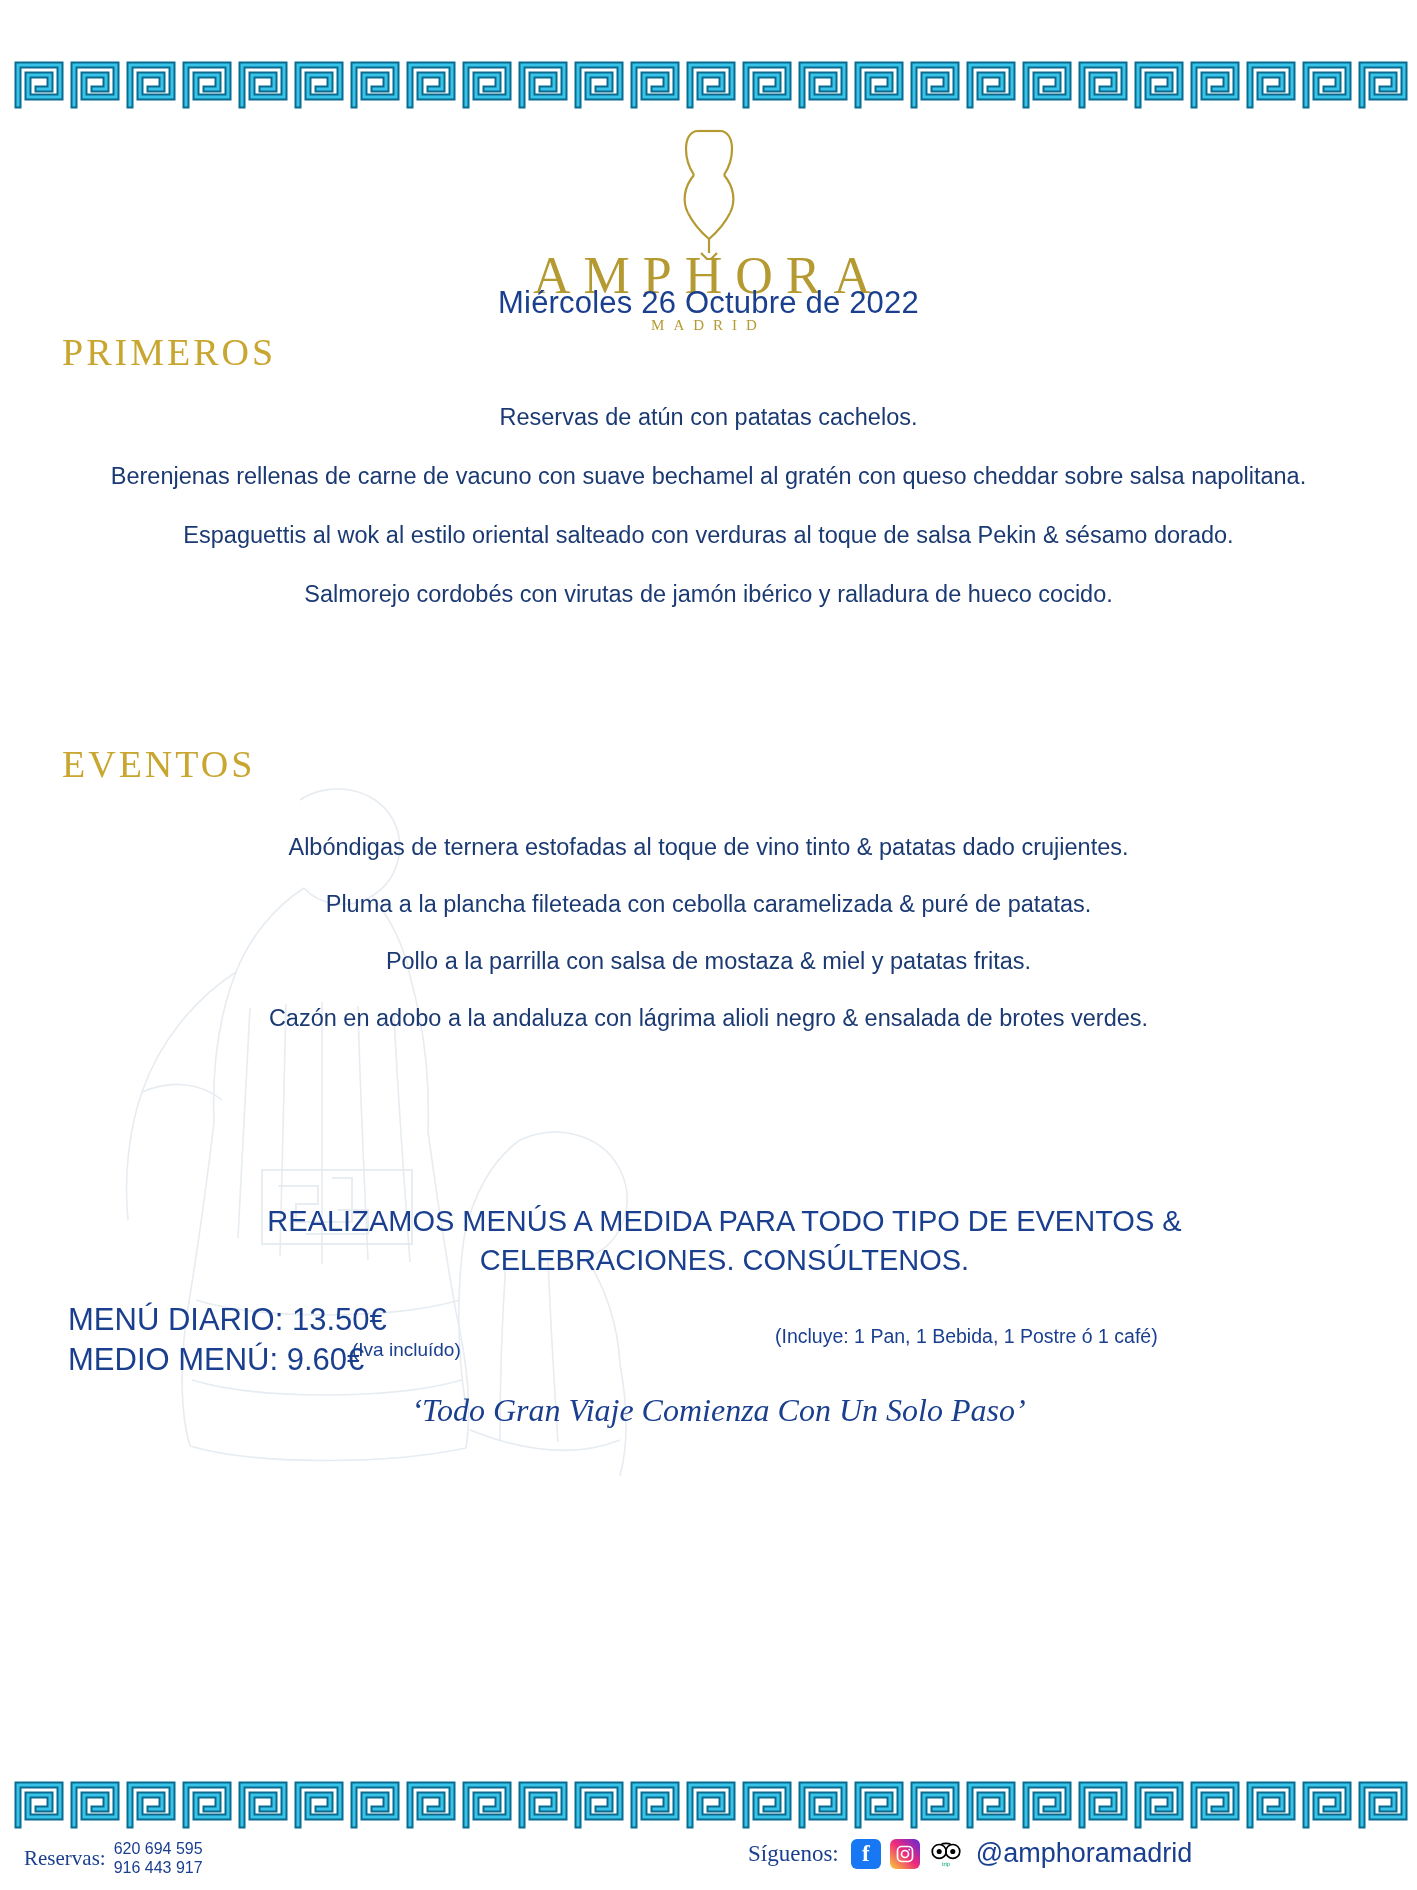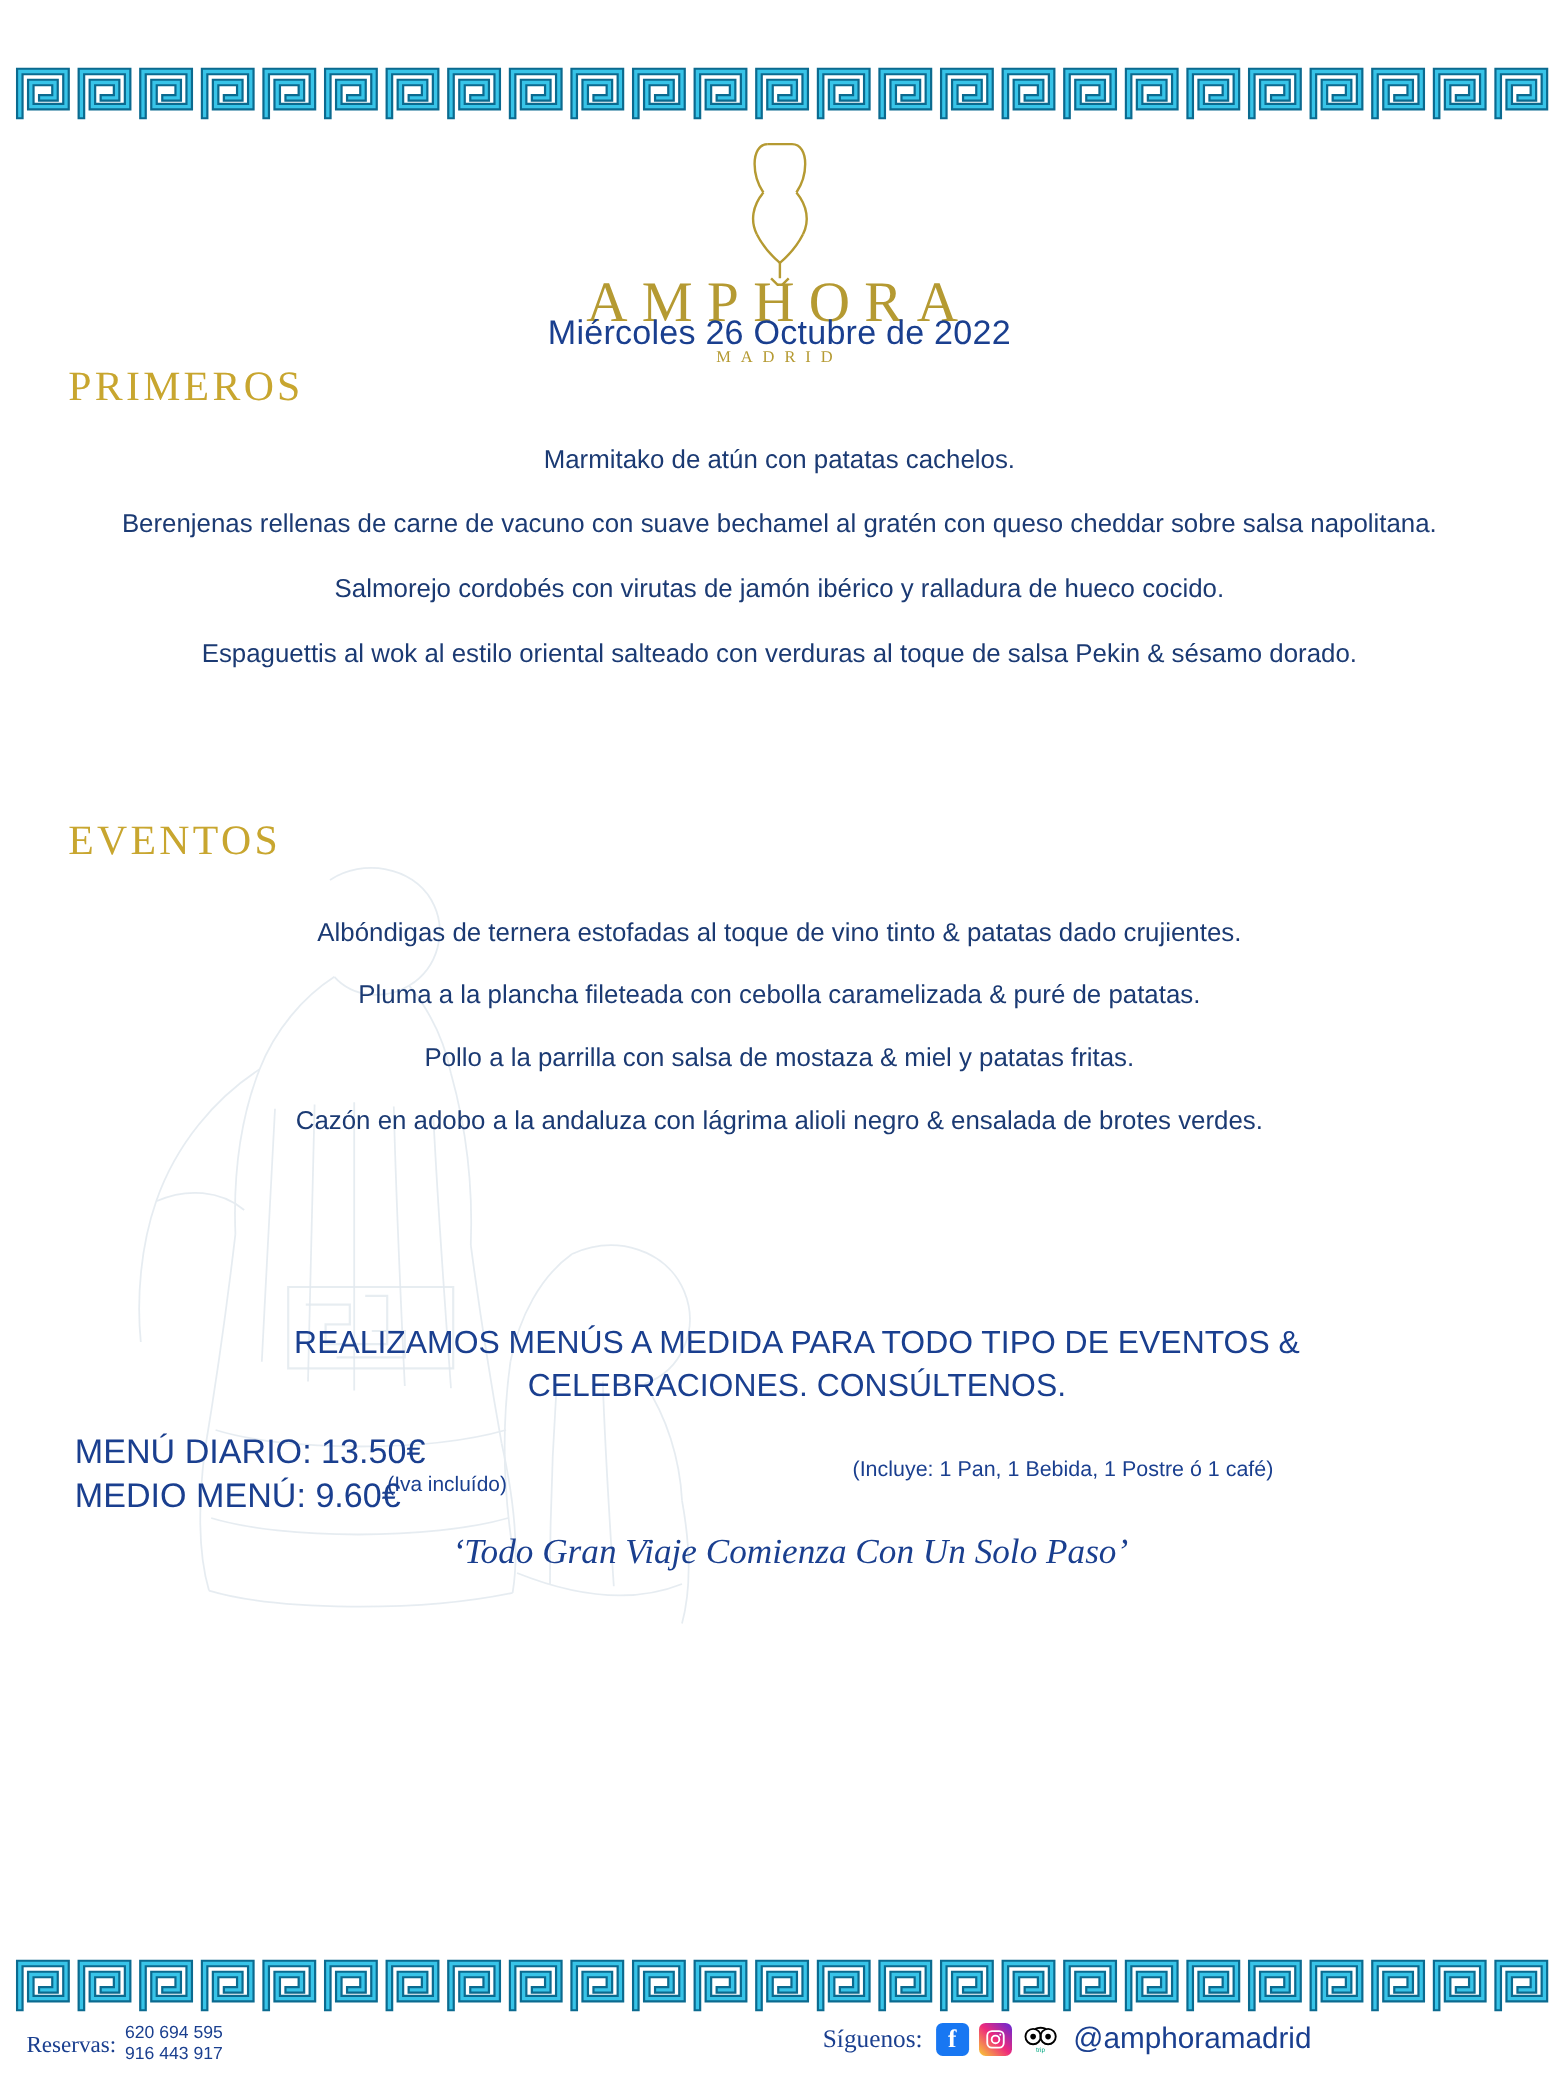--- a/index.html
+++ b/index.html
@@ -489,24 +489,24 @@
     </g>
   </svg>
   <div class="logo-word">AMPHORA</div>
   <div class="logo-sub">MADRID</div>
 </div>
 
 <div class="menu-date">Miércoles 26 Octubre de 2022</div>
 
 <div class="section-title primeros">PRIMEROS</div>
 <div class="dish-list primeros">
-  <div class="dish">Marmitako de atún con patatas cachelos.</div>
+  <div class="dish">Reservas de atún con patatas cachelos.</div>
   <div class="dish">Berenjenas rellenas de carne de vacuno con suave bechamel al gratén con queso cheddar sobre salsa napolitana.</div>
+  <div class="dish">Espaguettis al wok al estilo oriental salteado con verduras al toque de salsa Pekin &amp; sésamo dorado.</div>
   <div class="dish">Salmorejo cordobés con virutas de jamón ibérico y ralladura de hueco cocido.</div>
-  <div class="dish">Espaguettis al wok al estilo oriental salteado con verduras al toque de salsa Pekin &amp; sésamo dorado.</div>
 </div>
 
 <div class="section-title segundos">EVENTOS</div>
 <div class="dish-list segundos">
   <div class="dish">Albóndigas de ternera estofadas al toque de vino tinto &amp; patatas dado crujientes.</div>
   <div class="dish">Pluma a la plancha fileteada con cebolla caramelizada &amp; puré de patatas.</div>
   <div class="dish">Pollo a la parrilla con salsa de mostaza &amp; miel y patatas fritas.</div>
   <div class="dish">Cazón en adobo a la andaluza con lágrima alioli negro &amp; ensalada de brotes verdes.</div>
 </div>
 

